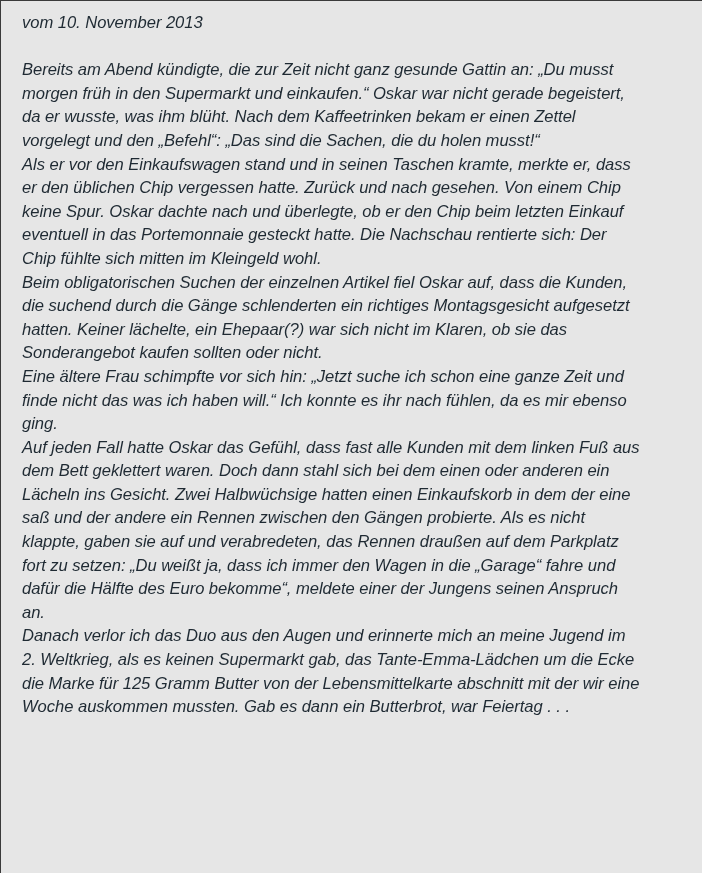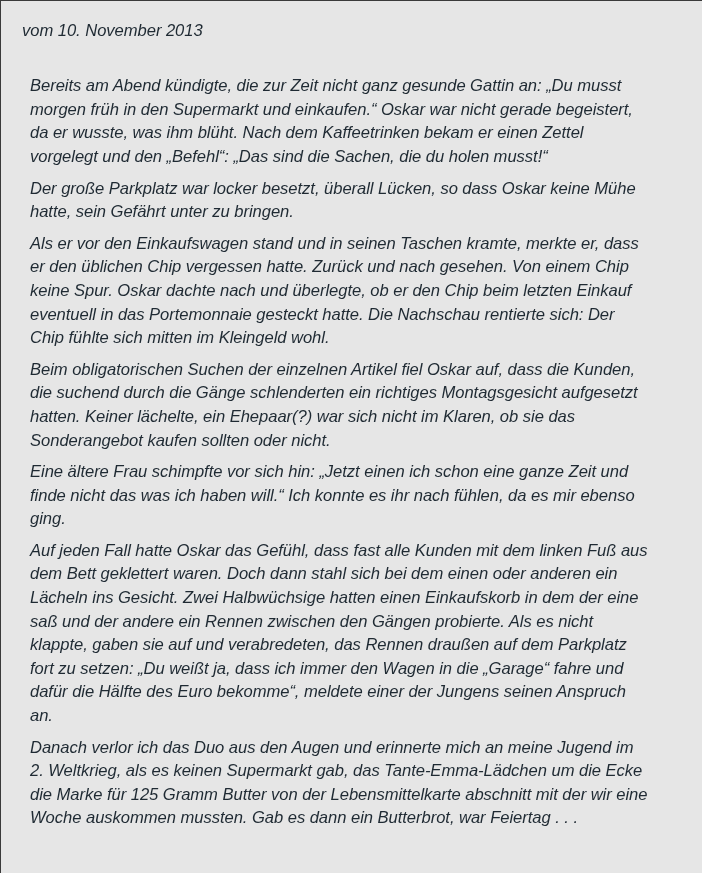--- a/index.html
+++ b/index.html
@@ -13,61 +13,59 @@
       overflow: hidden;
     }
     .page {
       position: relative;
       box-sizing: border-box;
       width: 702px;
       height: 873px;
       background: #e6e6e6;
       border-top: 1px solid #3a3a3a;
       border-left: 1px solid #3a3a3a;
-      padding: 18px 10px 0 21px;
+      padding: 10px 10px 0 21px;
       font-family: "Liberation Sans", sans-serif;
       font-style: italic;
       font-size: 16.6px;
       line-height: 23.6px;
       color: #1f2a33;
       letter-spacing: -0.05px;
     }
     .date-line {
       margin: 0;
     }
     .spacer {
       height: 23.6px;
     }
     .paragraph {
-      margin: 8px;
+      margin: 0;
       white-space: pre-line;
     }
   </style>
 </head>
 <body>
 
 <div class="page">
   <p class="date-line">vom 10. November 2013</p>
   <div class="spacer"></div>
   <p class="paragraph">Bereits am Abend kündigte, die zur Zeit nicht ganz gesunde Gattin an: „Du musst
 morgen früh in den Supermarkt und einkaufen.“ Oskar war nicht gerade begeistert,
 da er wusste, was ihm blüht. Nach dem Kaffeetrinken bekam er einen Zettel
 vorgelegt und den „Befehl“: „Das sind die Sachen, die du holen musst!“</p>
-  <p class="paragraph">Der große Parkplatz war locker besetzt, überall Lücken, so dass Oskar keine Mühe
-hatte, sein Gefährt unter zu bringen.</p>
   <p class="paragraph">Als er vor den Einkaufswagen stand und in seinen Taschen kramte, merkte er, dass
 er den üblichen Chip vergessen hatte. Zurück und nach gesehen. Von einem Chip
 keine Spur. Oskar dachte nach und überlegte, ob er den Chip beim letzten Einkauf
 eventuell in das Portemonnaie gesteckt hatte. Die Nachschau rentierte sich: Der
 Chip fühlte sich mitten im Kleingeld wohl.</p>
   <p class="paragraph">Beim obligatorischen Suchen der einzelnen Artikel fiel Oskar auf, dass die Kunden,
 die suchend durch die Gänge schlenderten ein richtiges Montagsgesicht aufgesetzt
 hatten. Keiner lächelte, ein Ehepaar(?) war sich nicht im Klaren, ob sie das
 Sonderangebot kaufen sollten oder nicht.</p>
-  <p class="paragraph">Eine ältere Frau schimpfte vor sich hin: „Jetzt einen ich schon eine ganze Zeit und
+  <p class="paragraph">Eine ältere Frau schimpfte vor sich hin: „Jetzt suche ich schon eine ganze Zeit und
 finde nicht das was ich haben will.“ Ich konnte es ihr nach fühlen, da es mir ebenso
 ging.</p>
   <p class="paragraph">Auf jeden Fall hatte Oskar das Gefühl, dass fast alle Kunden mit dem linken Fuß aus
 dem Bett geklettert waren. Doch dann stahl sich bei dem einen oder anderen ein
 Lächeln ins Gesicht. Zwei Halbwüchsige hatten einen Einkaufskorb in dem der eine
 saß und der andere ein Rennen zwischen den Gängen probierte. Als es nicht
 klappte, gaben sie auf und verabredeten, das Rennen draußen auf dem Parkplatz
 fort zu setzen: „Du weißt ja, dass ich immer den Wagen in die „Garage“ fahre und
 dafür die Hälfte des Euro bekomme“, meldete einer der Jungens seinen Anspruch
 an.</p>

